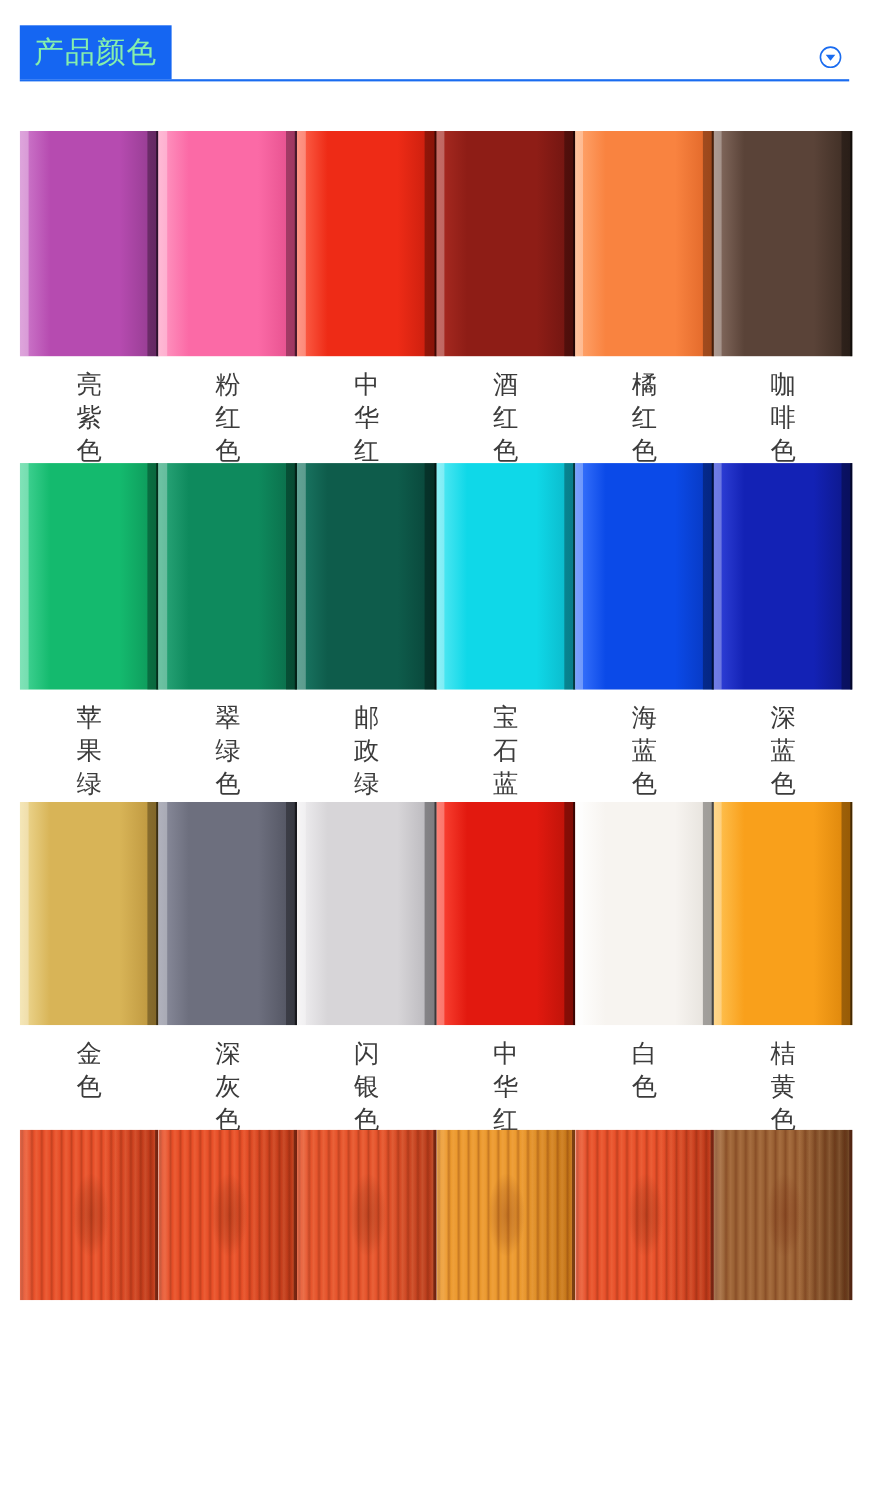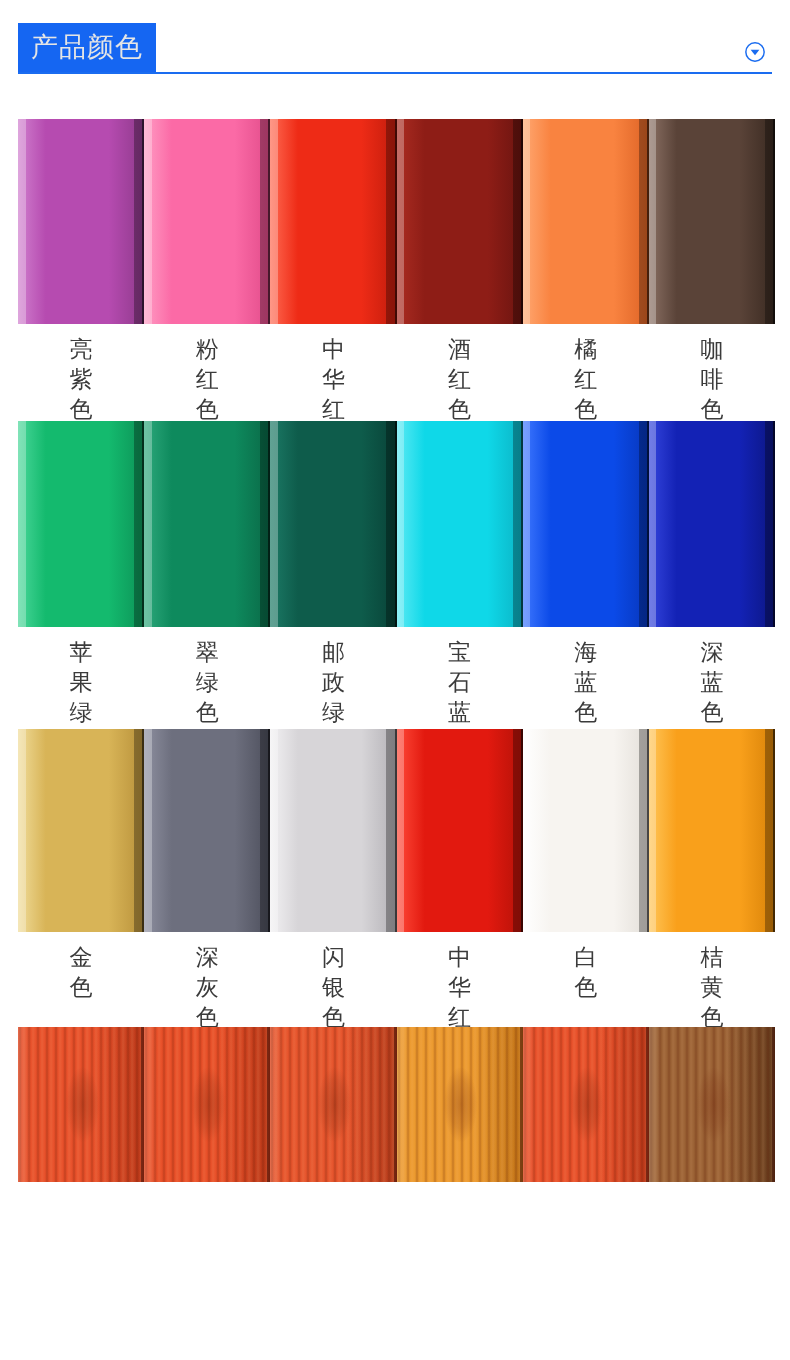--- a/index.html
+++ b/index.html
@@ -20,21 +20,21 @@
   .section-header {
     position: relative;
     height: 72px;
     margin: 0 18px 0 18px;
     border-bottom: 2px solid #1a6cf0;
     display: flex;
     align-items: flex-end;
   }
   .section-badge {
     background: #1566f2;
-    color: #e5e5e5;
+    color: #86efac;
     font-size: 27px;
     line-height: 1;
     letter-spacing: 1px;
     padding: 11px 13px 11px 13px;
     font-weight: 400;
     white-space: nowrap;
     margin-bottom: 0;
     display: inline-block;
   }
   .header-spacer { flex: 1 1 auto; }

